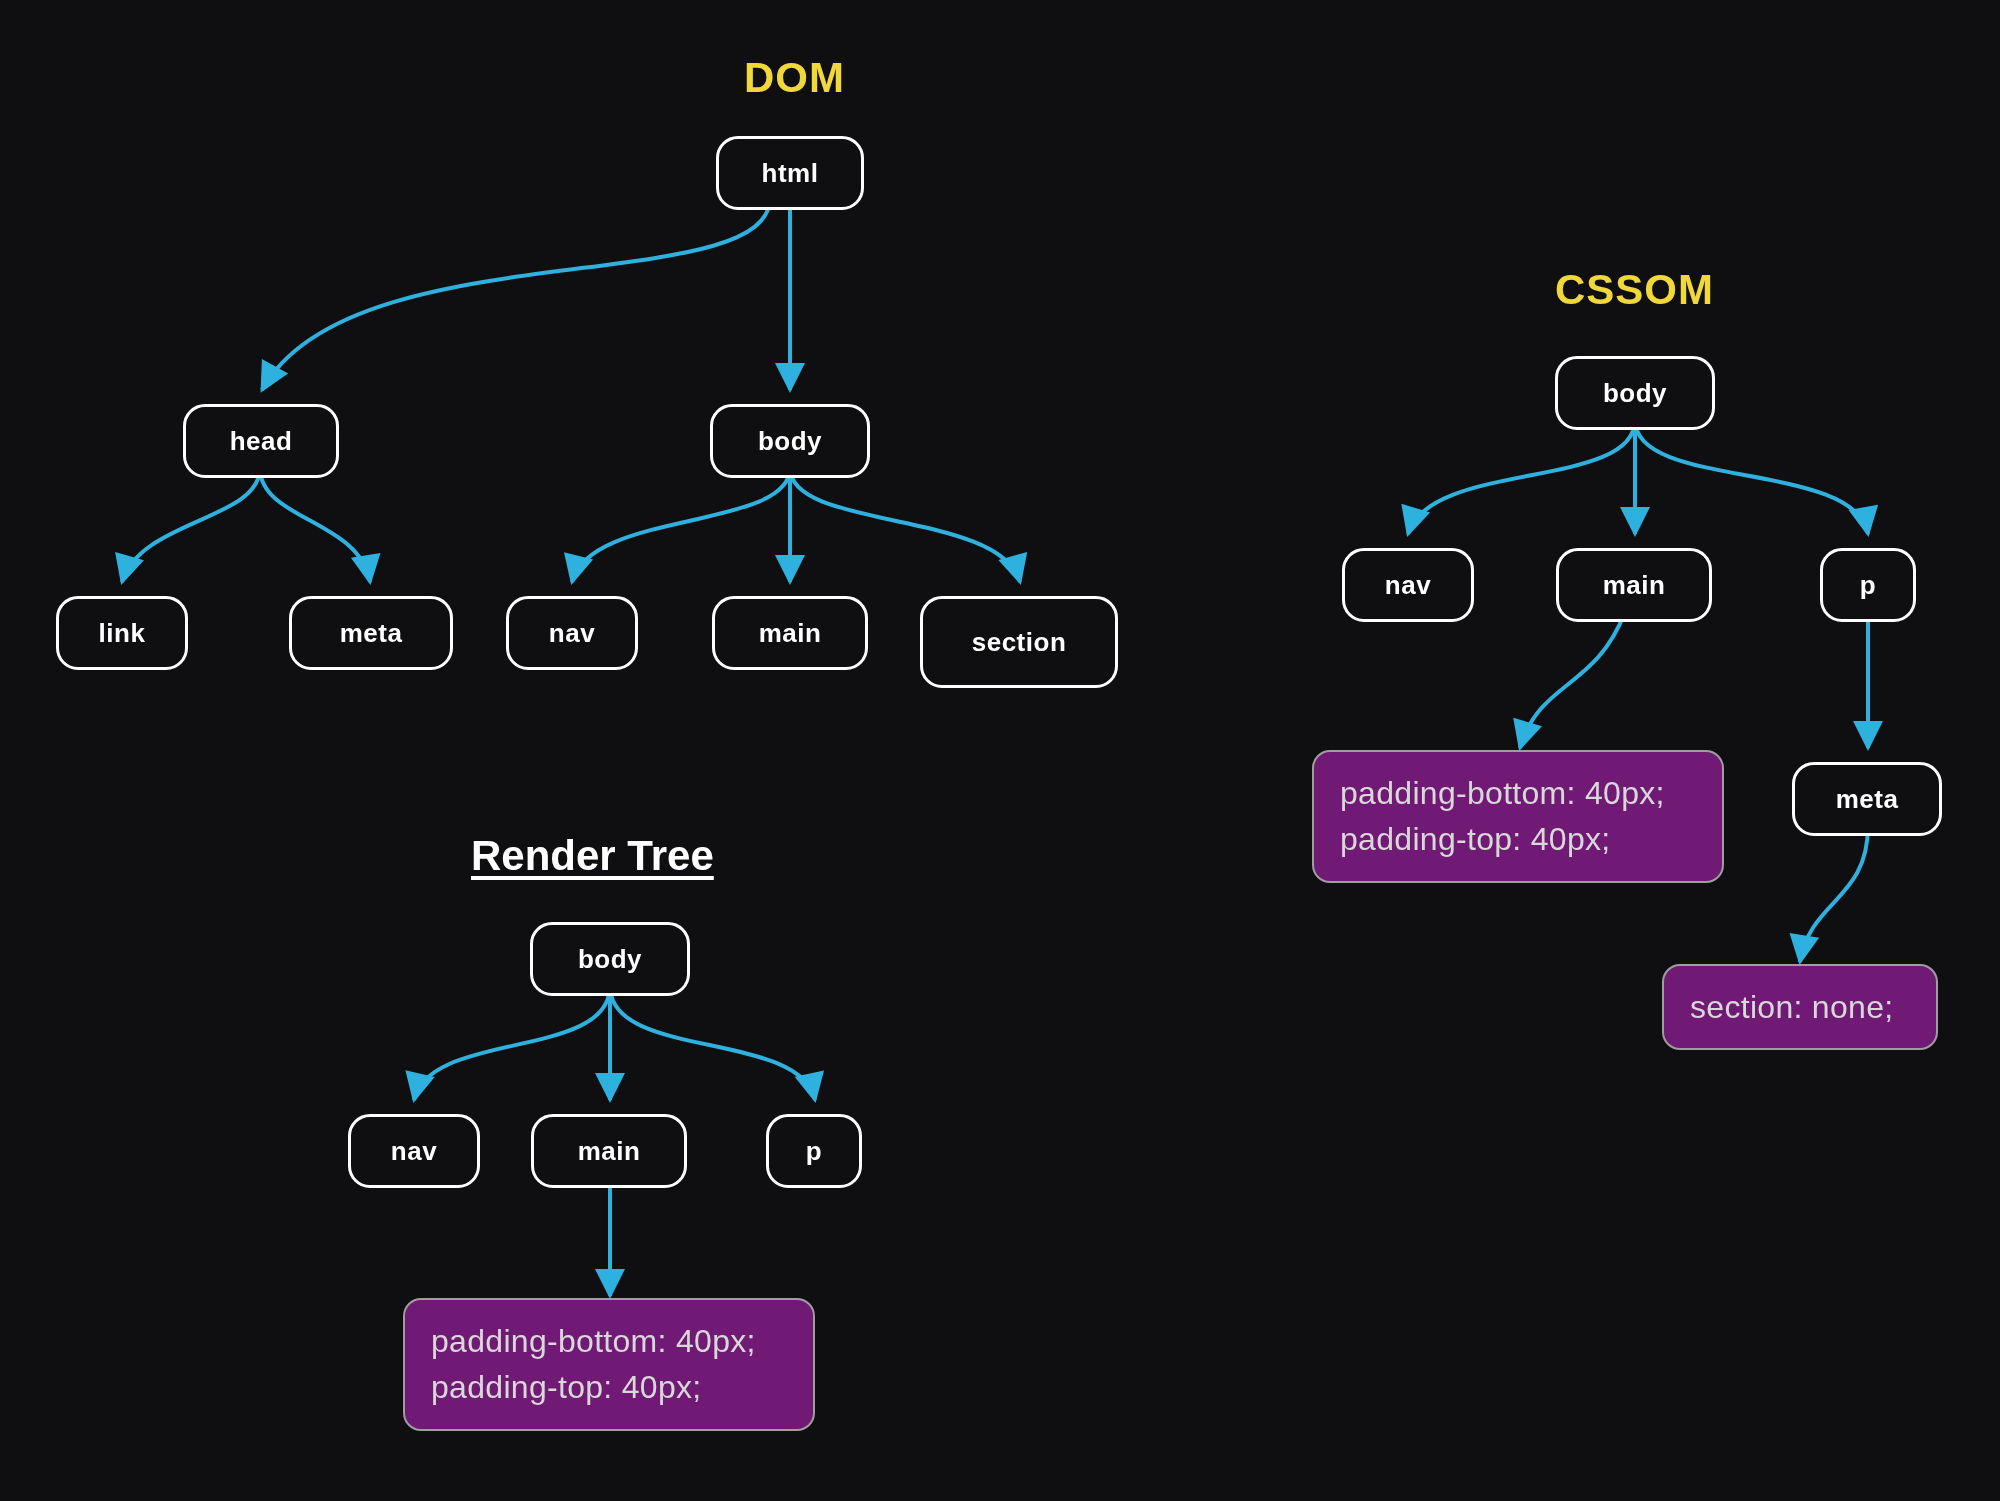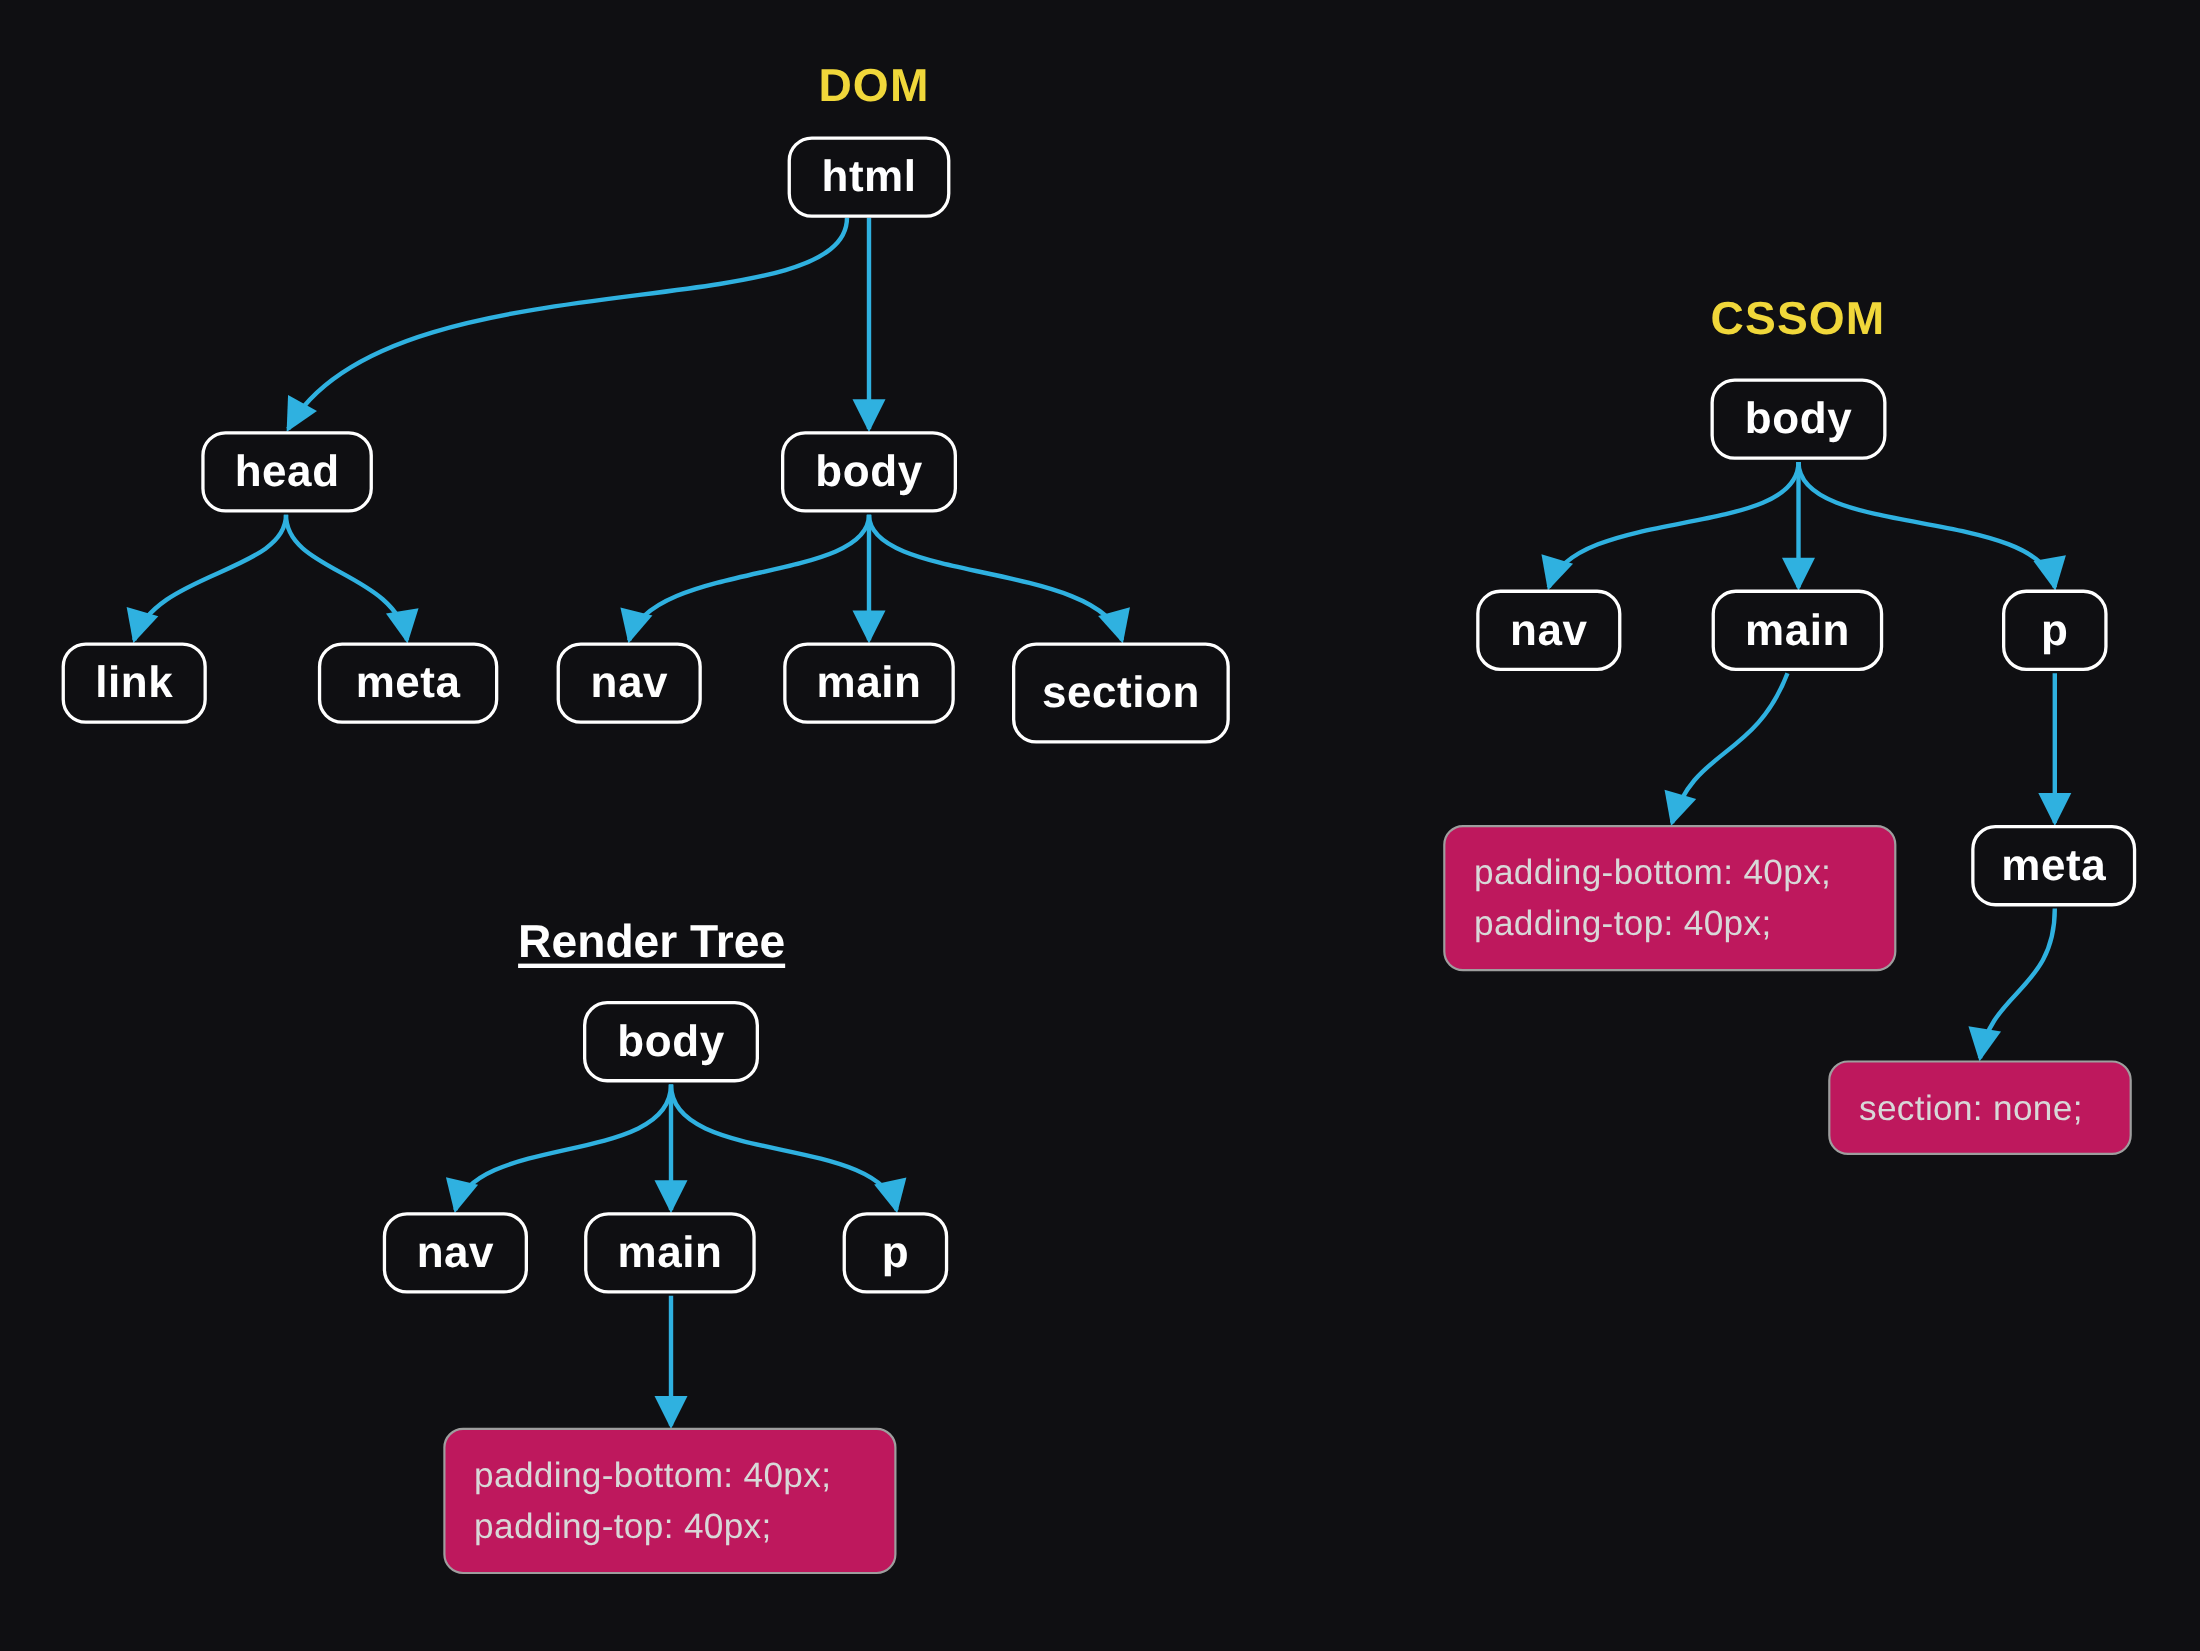--- a/index.html
+++ b/index.html
@@ -26,30 +26,31 @@
     text-decoration: underline;
     text-underline-offset: 6px;
   }
   .node {
     position: absolute;
     background: #0f0f12;
     border: 3.5px solid #ffffff;
     border-radius: 22px;
     color: #ffffff;
     font-weight: 700;
-    font-size: 40px;
+    font-size: 26px;
     display: flex;
     align-items: center;
     justify-content: center;
     padding: 2px 30px;
     letter-spacing: 0.5px;
+    margin-top: 12px;
   }
   .stylebox {
     position: absolute;
-    background: #be185d;
+    background: #701a75;
     border: 2.5px solid #9e9e9e;
     border-radius: 18px;
     color: #d8d8d8;
     font-size: 32px;
     font-weight: 400;
     padding: 18px 26px;
     line-height: 1.45;
     letter-spacing: 0.3px;
   }
   svg.edges {

